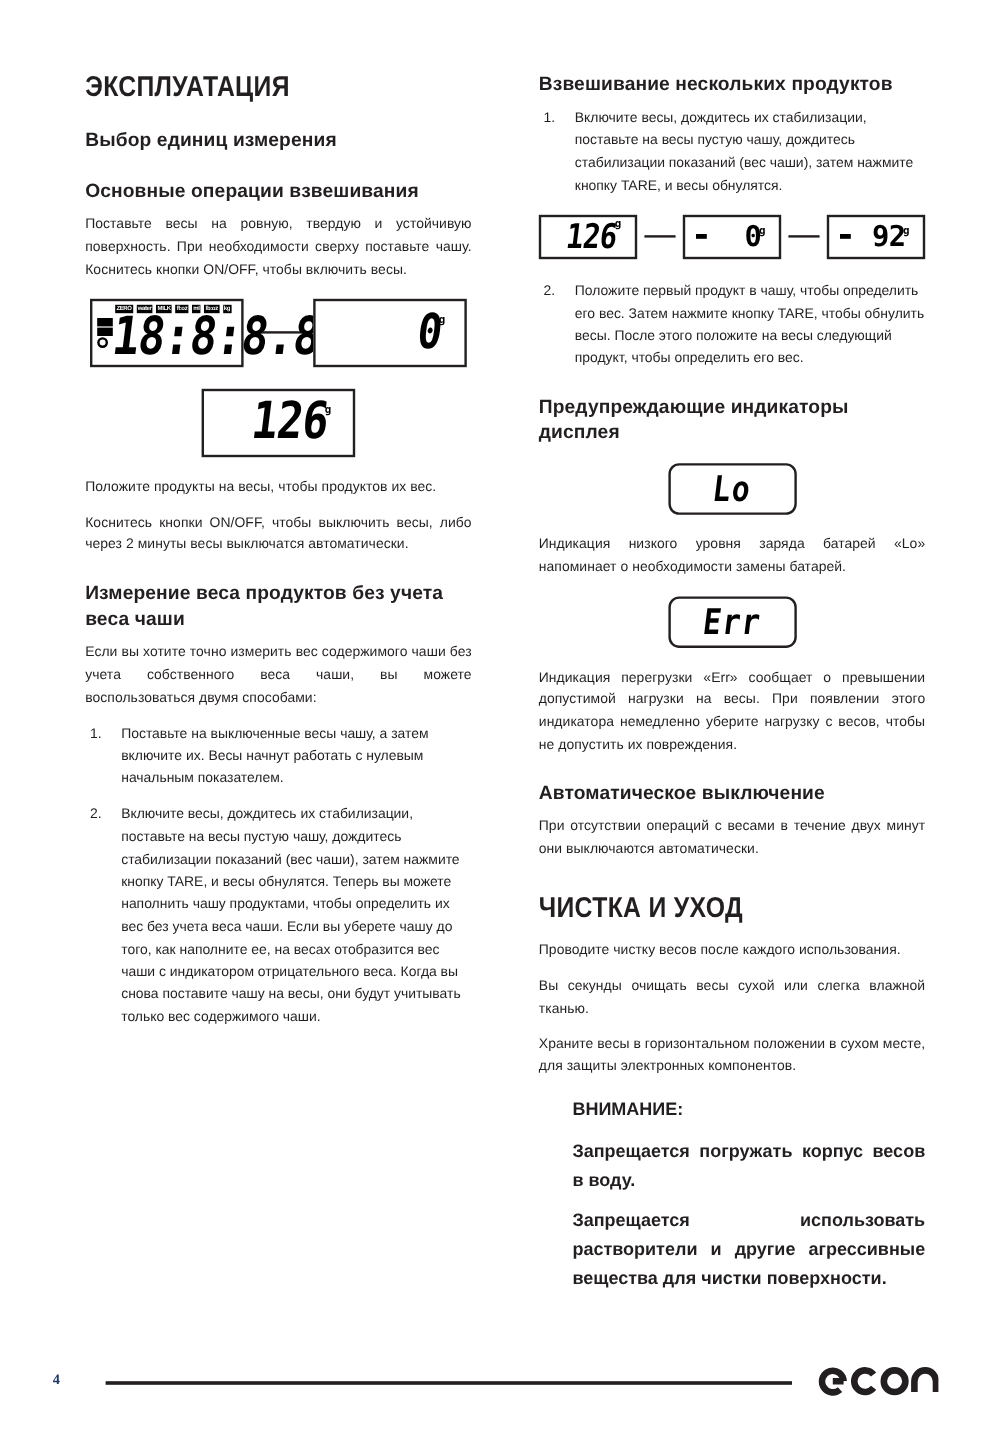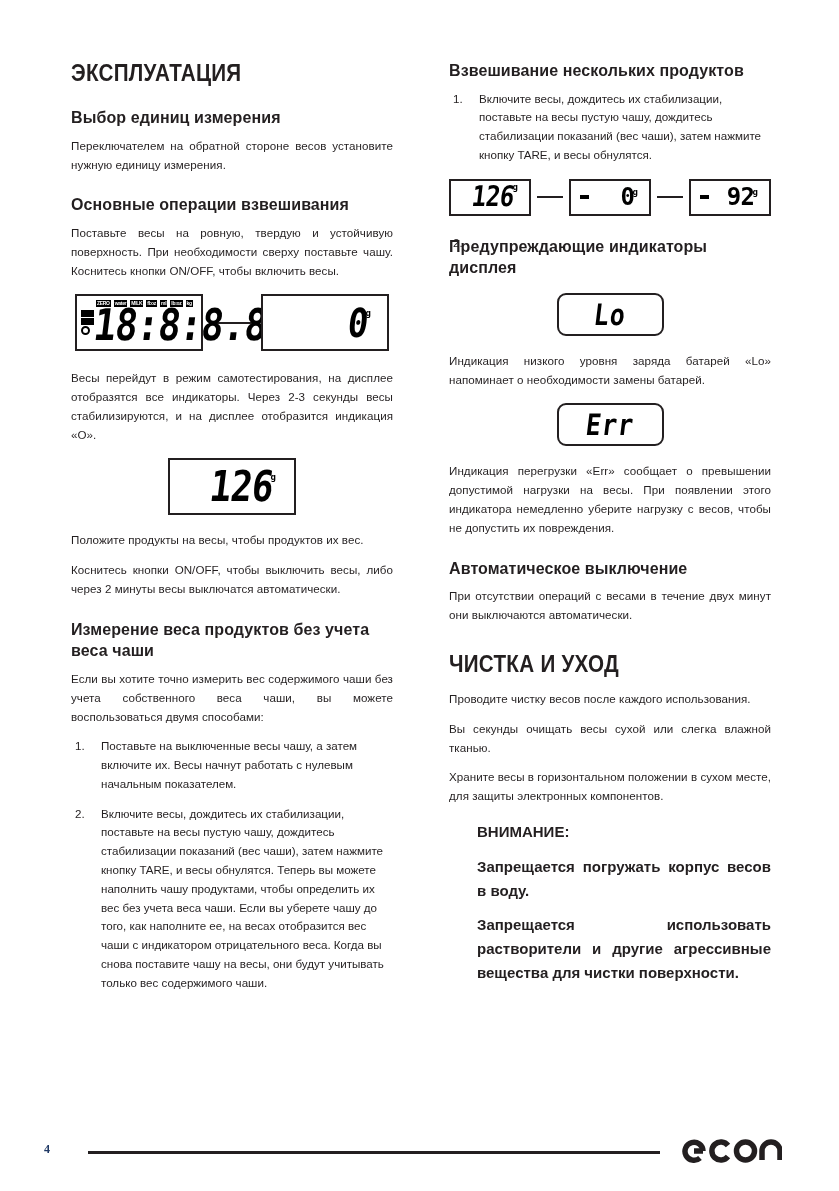--- a/index.html
+++ b/index.html
@@ -279,21 +279,20 @@
 
 <div class="page">
 
   <div class="columns">
 
     <div class="col">
 
       <h1 class="h1">ЭКСПЛУАТАЦИЯ</h1>
 
       <h2 class="h2">Выбор единиц измерения</h2>
-      <p class="body">Переключателем на обратной стороне весов установите нужную единицу измерения.</p>
 
       <h2 class="h2 spaced">Основные операции взвешивания</h2>
       <p class="body">Поставьте весы на ровную, твердую и устойчивую поверхность. При необходимости сверху поставьте чашу. Коснитесь кнопки ON/OFF, чтобы включить весы.</p>
 
       <div class="lcd-row">
         <div class="lcd lcd-selftest">
           <div class="st-left">
             <div class="st-icon"></div>
             <div class="st-icon"></div>
             <div class="st-icon round"></div>
@@ -315,21 +314,20 @@
         </div>
 
         <div class="connector" style="width:42px;margin:0 8px;"></div>
 
         <div class="lcd lcd-zero">
           <span class="segs">0</span>
           <span class="unit-g">g</span>
         </div>
       </div>
 
-      <p class="body">Весы перейдут в режим самотестирования, на дисплее отобразятся все индикаторы. Через 2-3 секунды весы стабилизируются, и на дисплее отобразится индикация «О».</p>
 
       <div class="fig-center">
         <div class="lcd lcd-big">
           <span class="segs">126</span>
           <span class="unit-g">g</span>
         </div>
       </div>
 
       <p class="body">Положите продукты на весы, чтобы продуктов их вес.</p>
       <p class="body">Коснитесь кнопки ON/OFF, чтобы выключить весы, либо через 2 минуты весы выключатся автоматически.</p>
@@ -382,20 +380,21 @@
           <span class="minus-mark"></span>
           <span>
             <span class="segs">92</span><span class="unit-g">g</span>
           </span>
         </div>
       </div>
 
       <ol class="numlist">
         <li>
           <span class="num">2.</span>
+          <span>Положите первый продукт в чашу, чтобы определить его вес. Затем нажмите кнопку TARE, чтобы обнулить весы. После этого положите на весы следующий продукт, чтобы определить его вес.</span>
         </li>
       </ol>
 
       <h2 class="h2 spaced">Предупреждающие индикаторы дисплея</h2>
 
       <div class="fig-center">
         <div class="lcd lcd-word rounded">
           <span class="segs">Lo</span>
         </div>
       </div>

